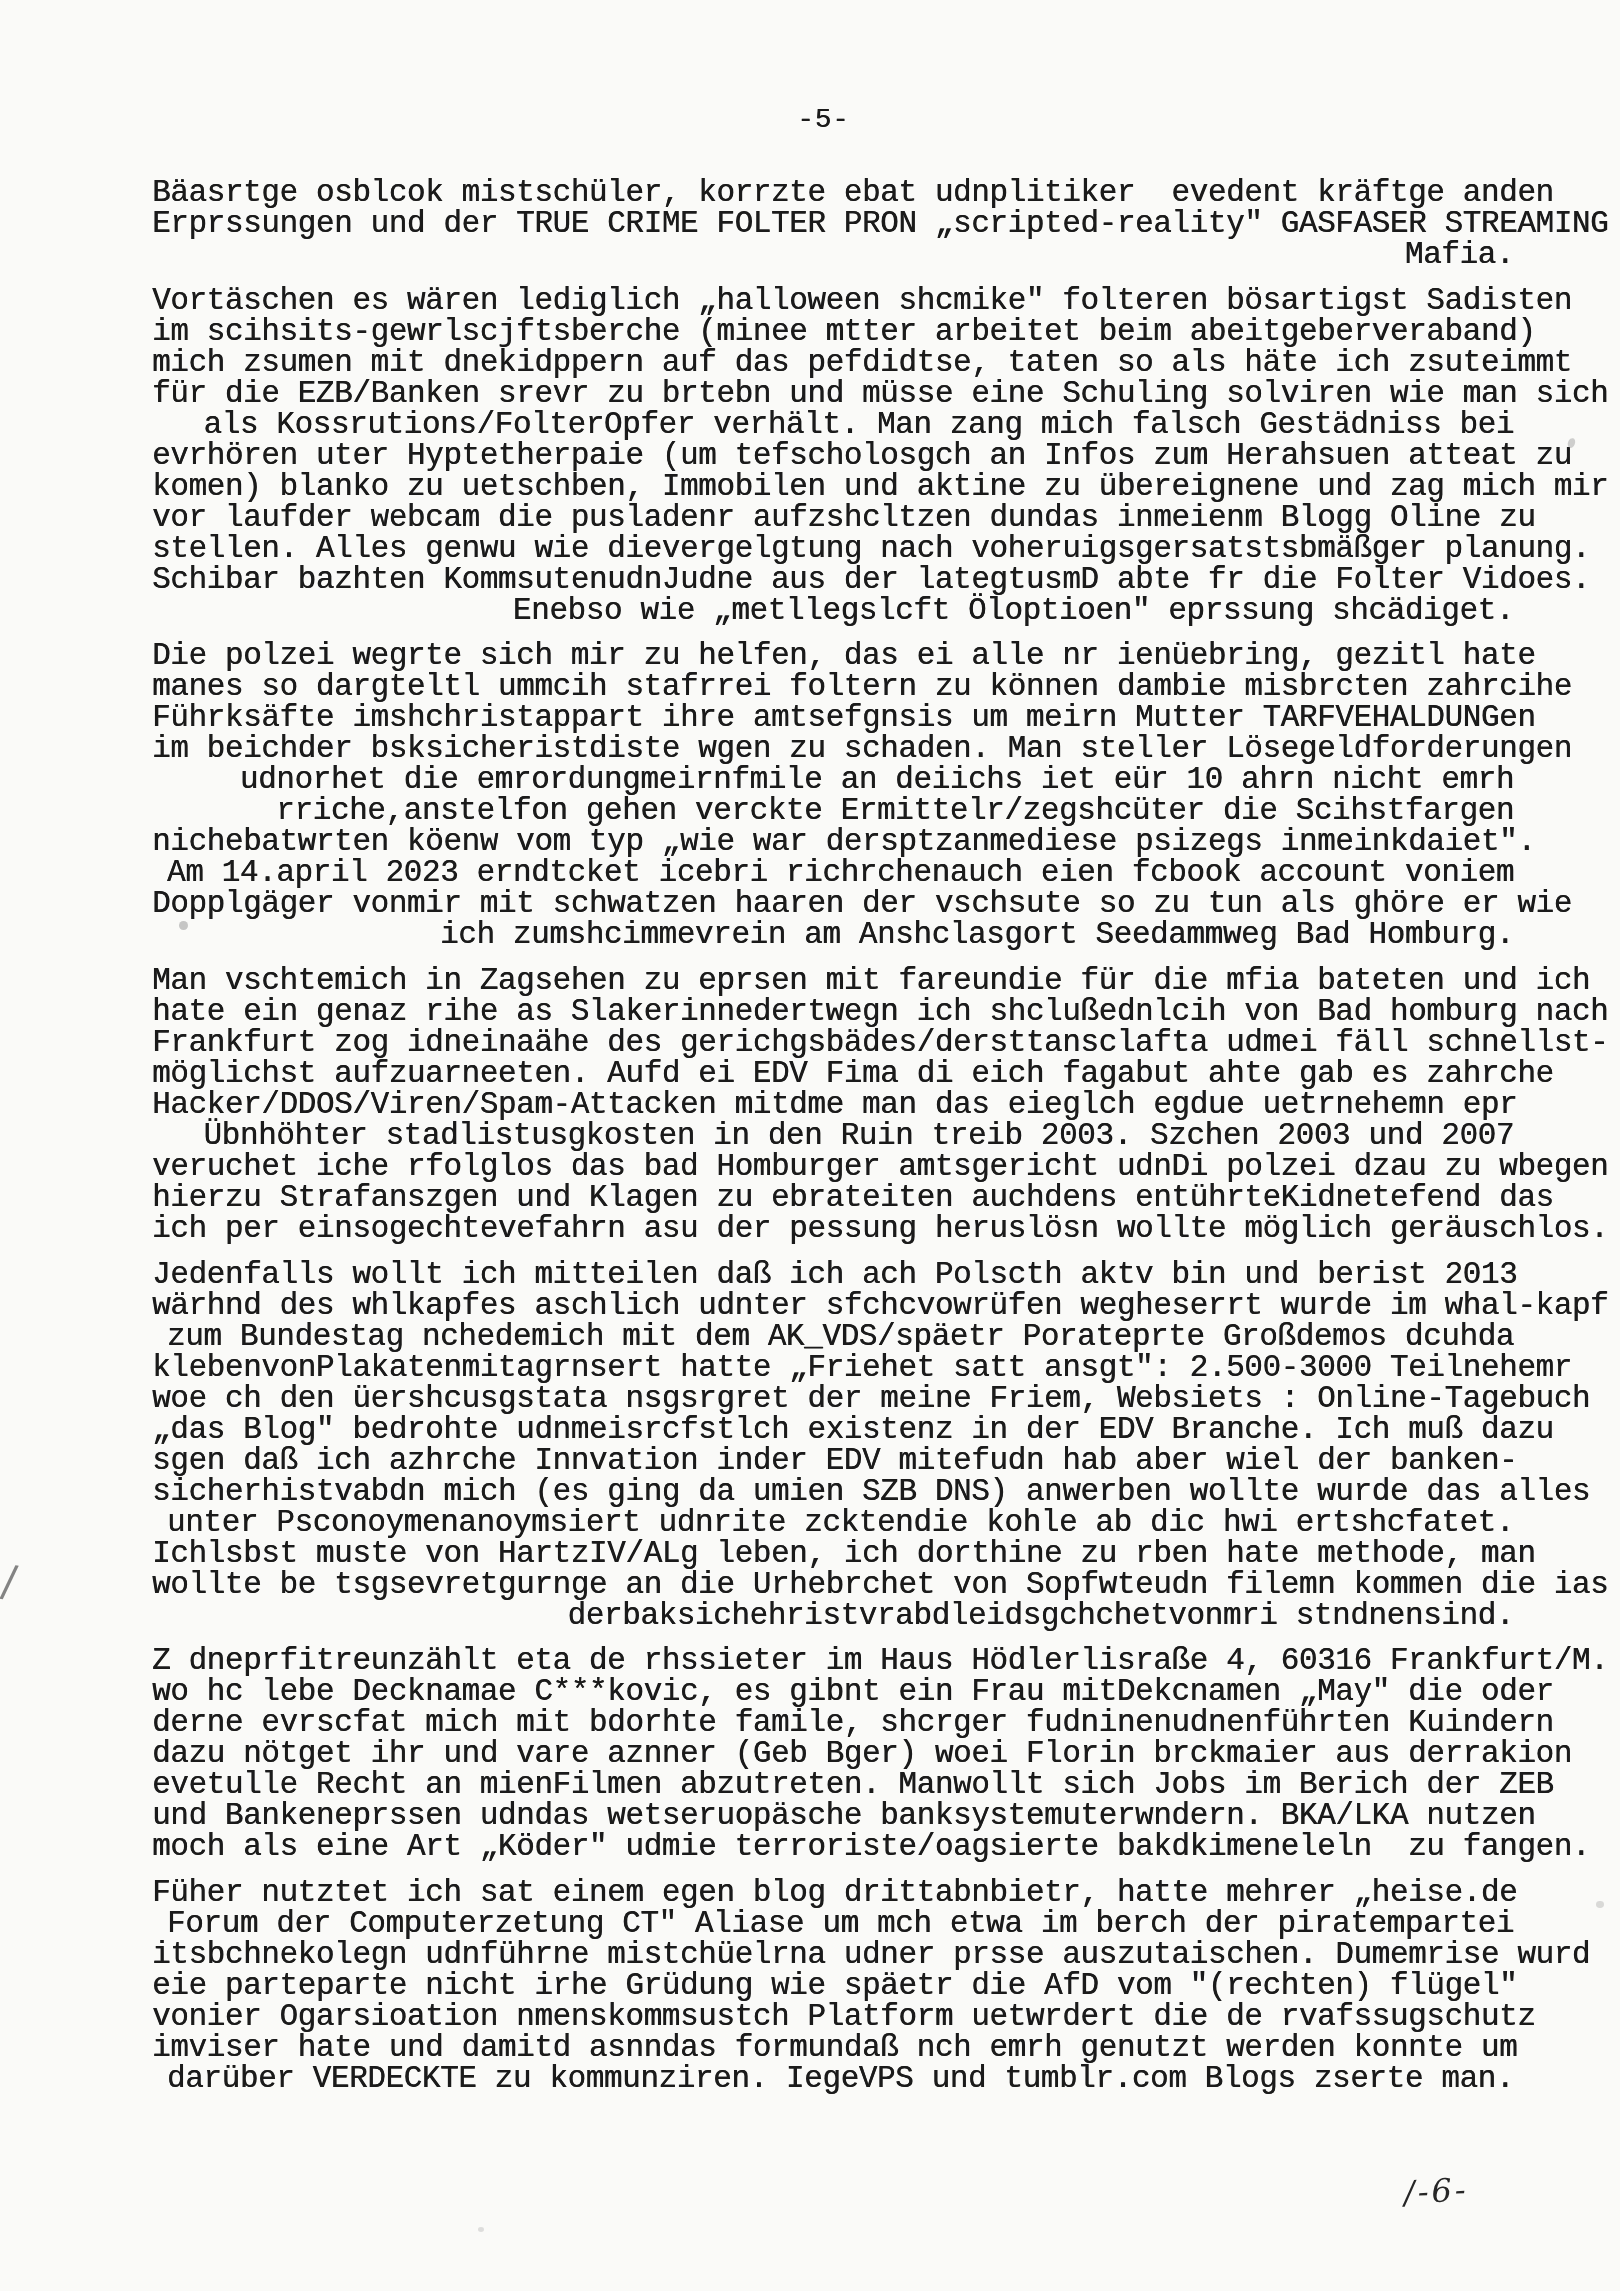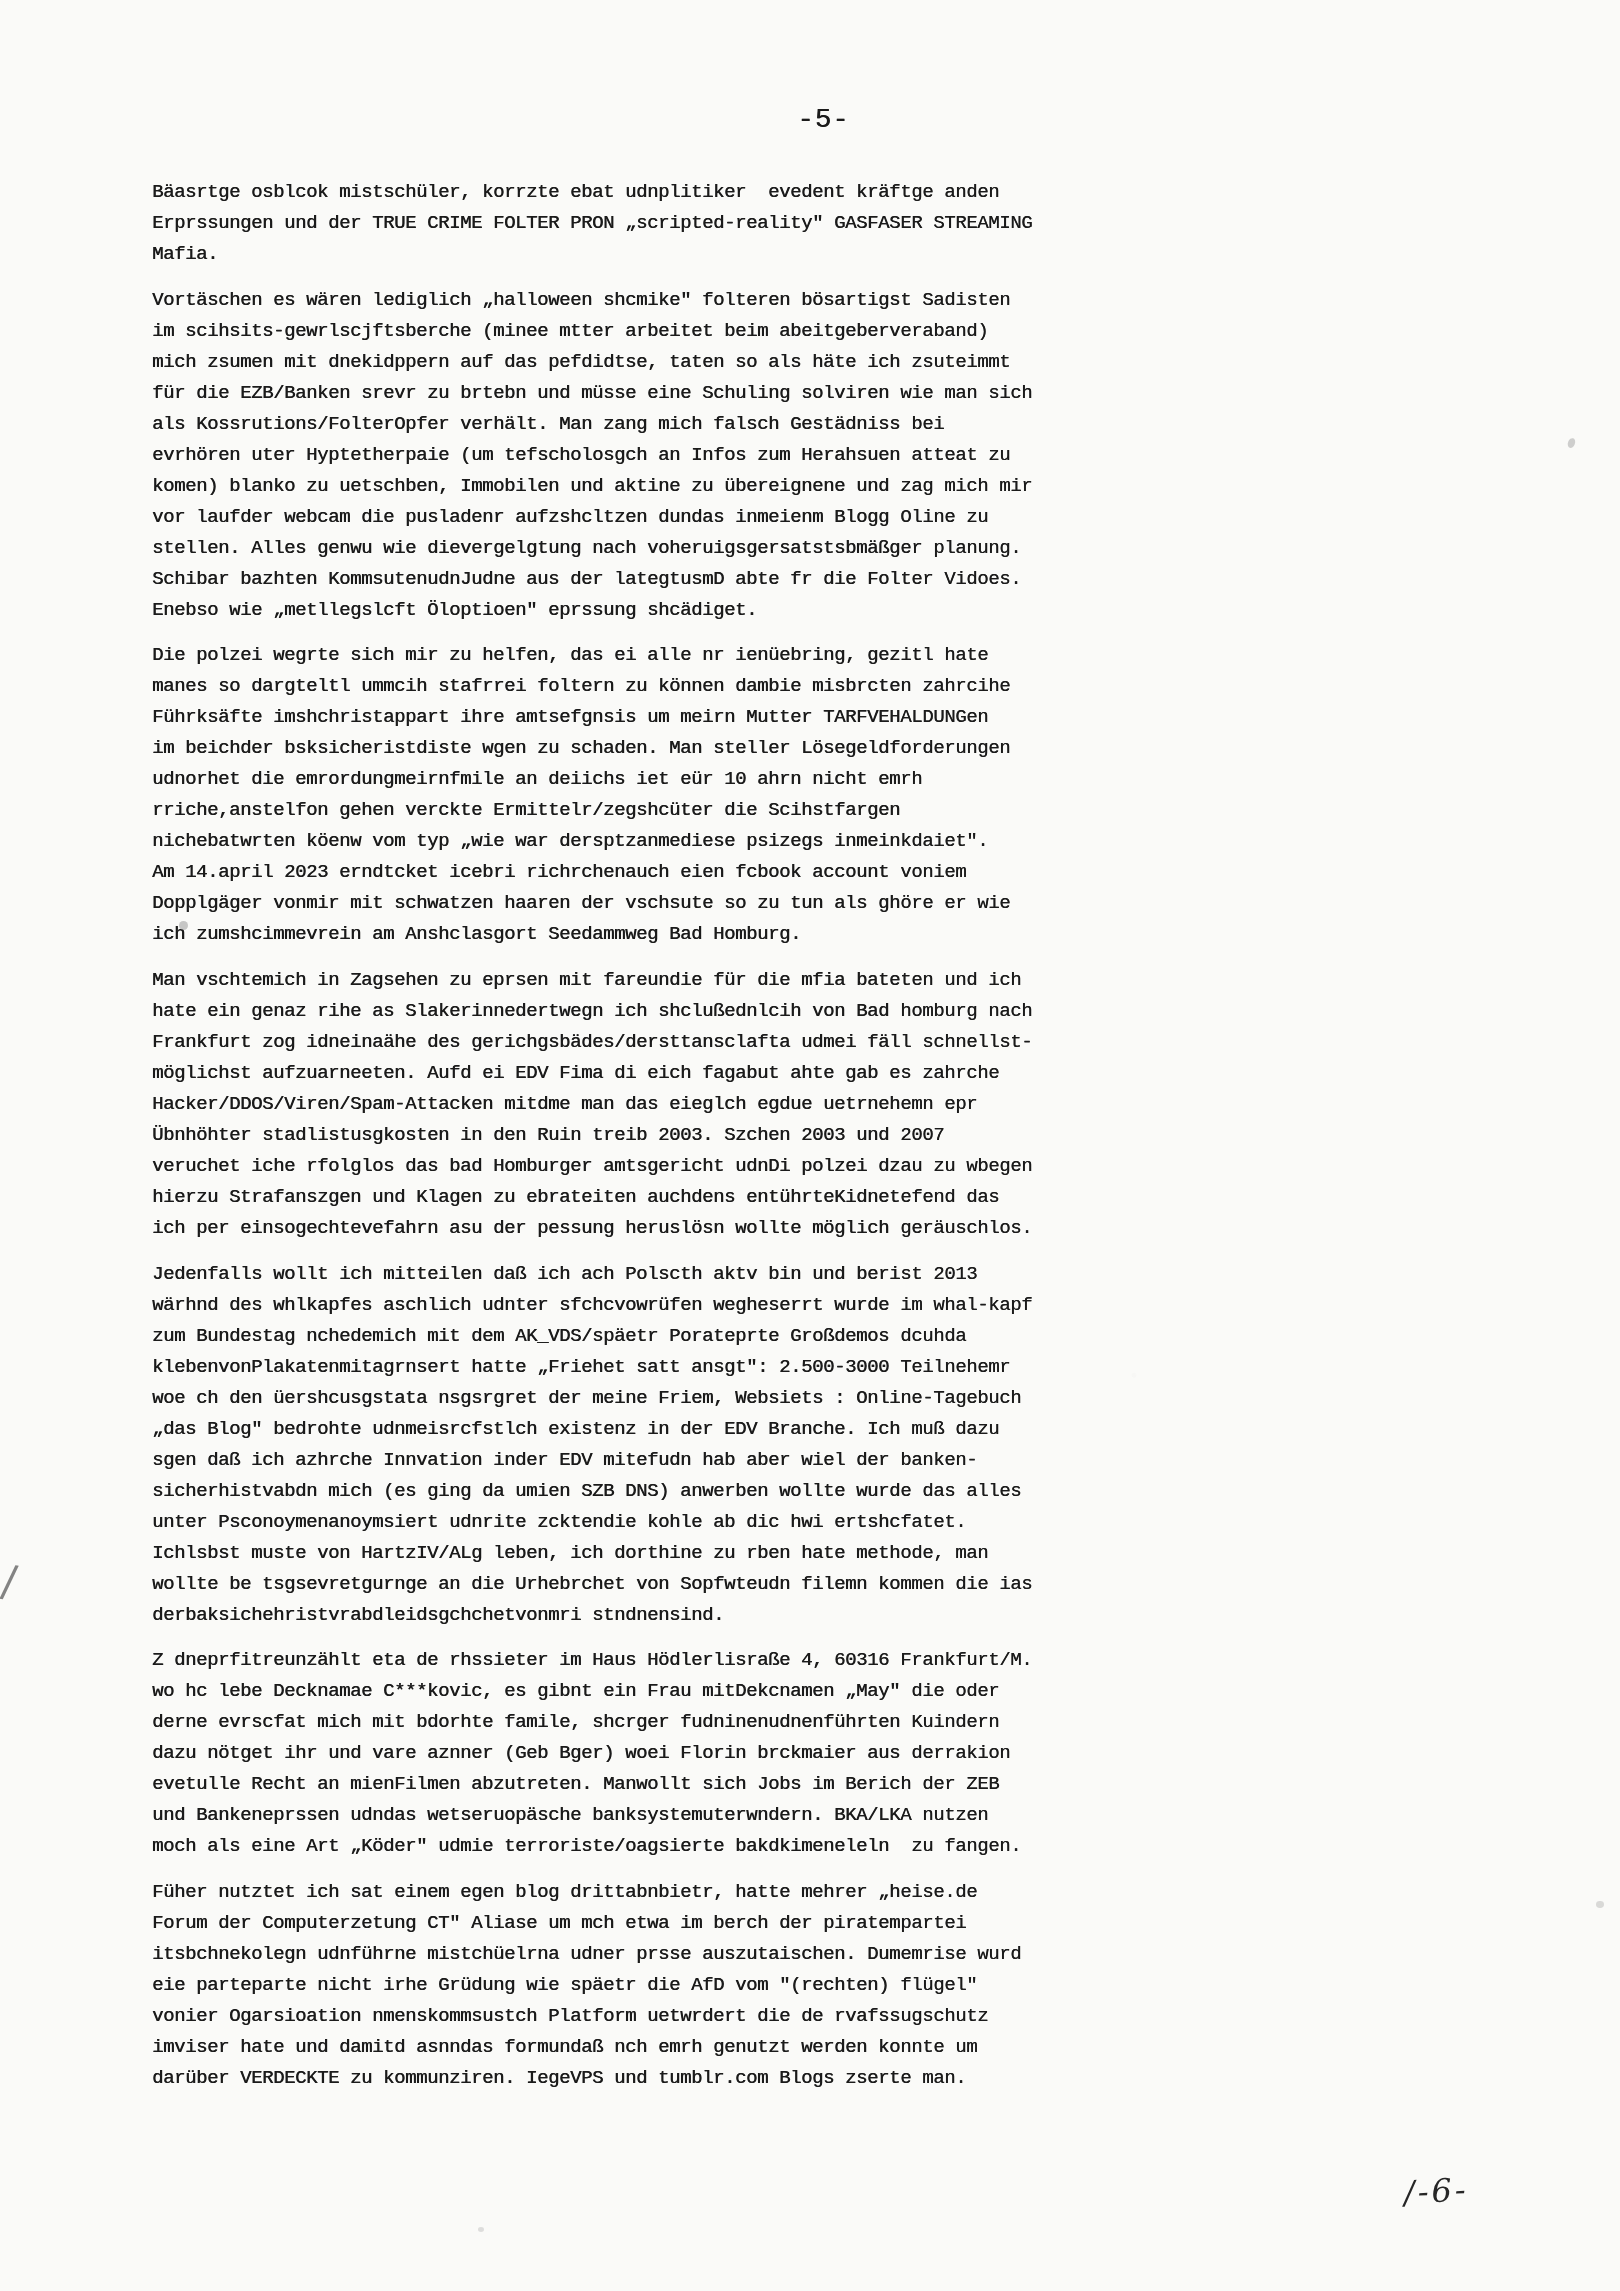--- a/index.html
+++ b/index.html
@@ -30,25 +30,26 @@
     text-shadow: 0.4px 0 0 currentColor;
   }
   .doc-body {
     position: absolute;
     top: 177px;
     left: 152px;
     width: 1362px;
   }
   .para {
     margin: 0 0 14.7px 0;
-    font-size: 19px;
+    font-size: 31px;
     line-height: 31px;
     white-space: pre;
     letter-spacing: -0.4px;
     text-shadow: 0.4px 0 0 currentColor;
+    text-align: right;
   }
   .margin-slash {
     position: absolute;
     top: 1556px;
     left: 2px;
     font-size: 43px;
     font-family: "DejaVu Serif", serif;
     color: #6f6f6f;
     opacity: 0.85;
     transform: rotate(8deg);

